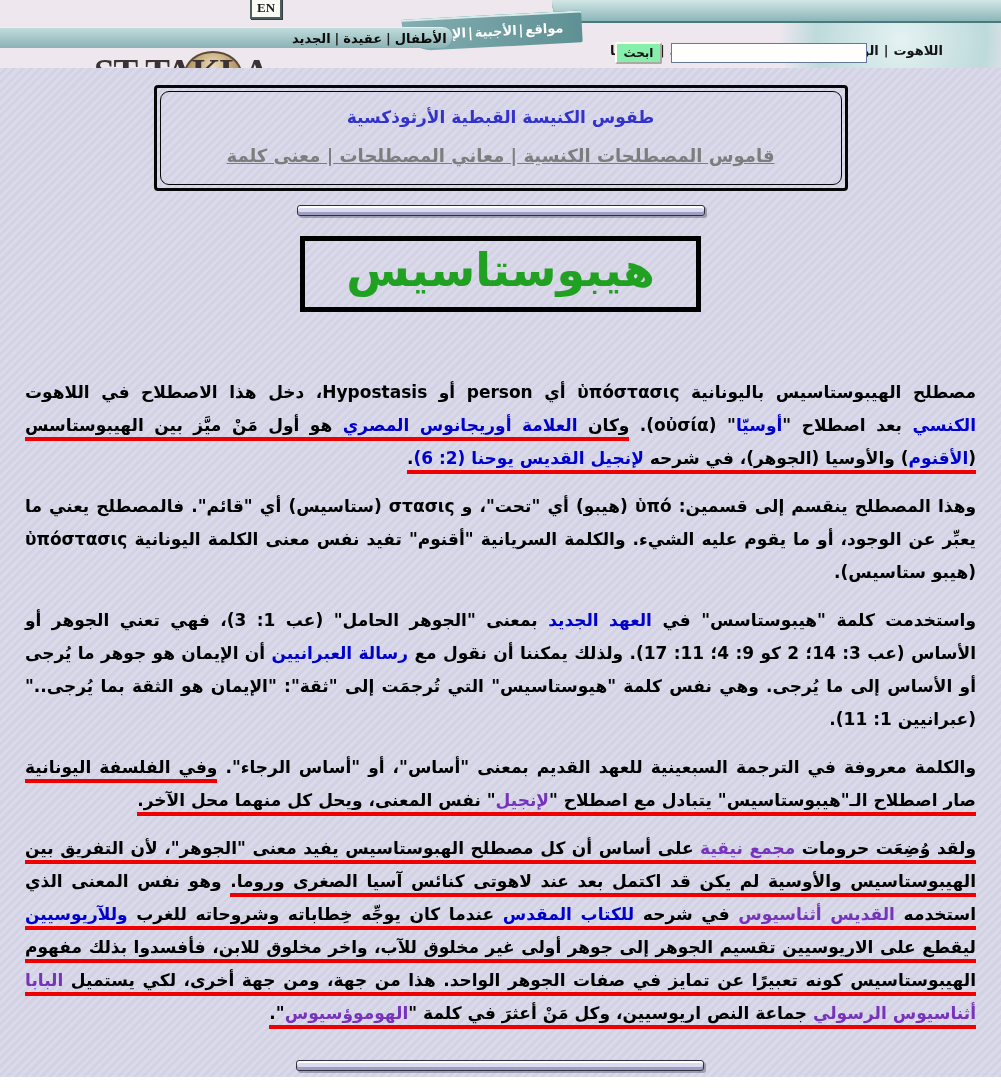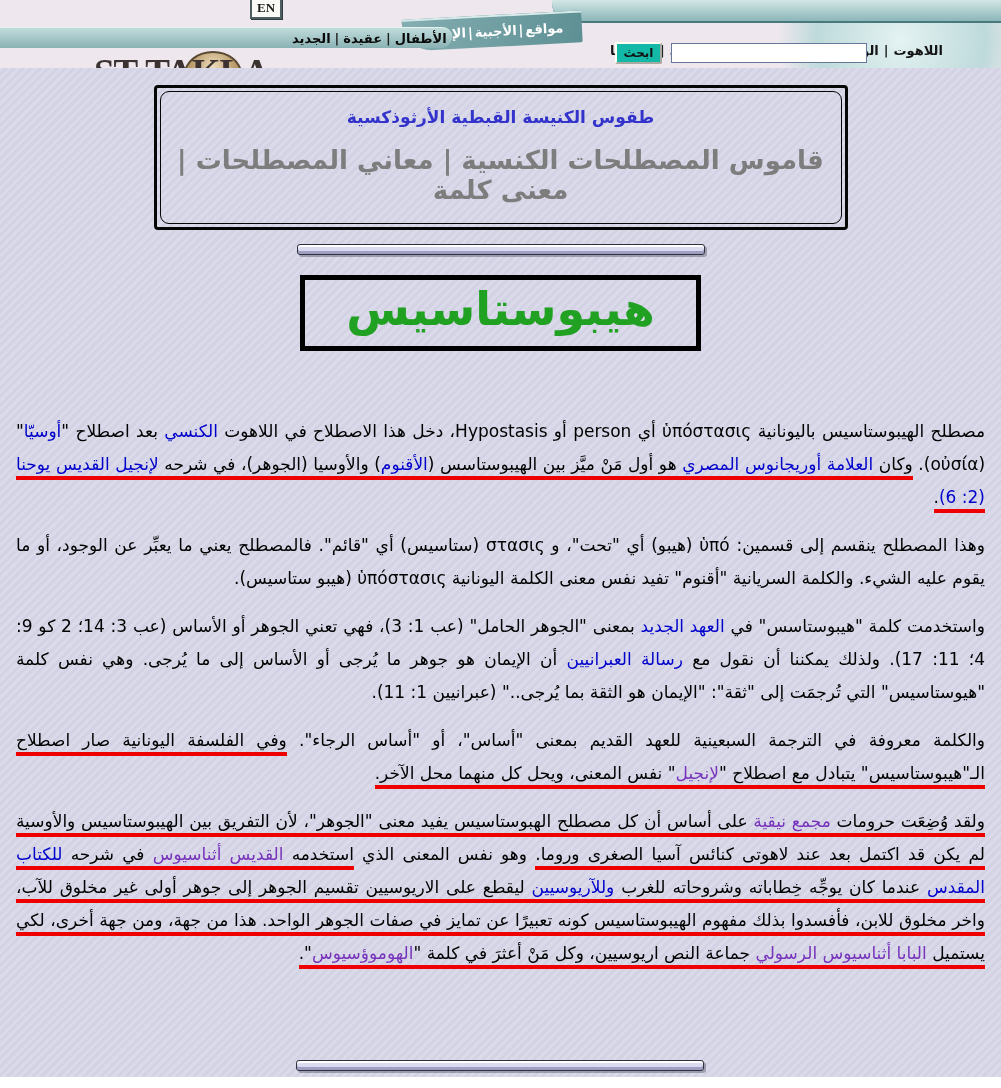--- a/index.html
+++ b/index.html
@@ -55,50 +55,50 @@
   .dome { position:absolute; left:90px; top:3px; width:58px; height:46px;
           border-radius:50% 50% 46% 46%;
           background:radial-gradient(circle at 50% 32%, #ecdcba 0%, #bb9c6c 55%, #8a6a42 100%);
           border:2px solid #5a4a33; }
   .logo-text { position:relative; z-index:1; font-family:"Liberation Serif", serif;
           font-weight:bold; font-size:37px; color:#3b3231; letter-spacing:-1px; line-height:50px; }
   .logo-org { position:absolute; z-index:1; right:14px; bottom:0;
           font-family:"Liberation Serif", serif; font-weight:bold; font-size:10px; color:#6b5b3b; }
 
   .search-row { position:absolute; left:615px; top:42px; display:flex; gap:9px; align-items:center; }
-  .search-btn { width:47px; height:22px; background:#14b8a6; border:2px outset #fffef2;
+  .search-btn { width:47px; height:22px; background:#86efac; border:2px outset #fffef2;
           font-family:"DejaVu Sans", sans-serif; font-weight:bold; font-size:12px;
           color:#111; border-radius:2px; cursor:pointer; }
   .search-input { width:196px; height:20px; border:1px solid #66779a; background:#fff; }
 
   
   .title-box { width:694px; margin:17px auto 0; border:3px solid #060606;
           border-radius:4px; padding:3px; }
   .title-box-inner { border:1px solid #060606; border-radius:9px;
           padding:15px 8px 18px; text-align:center; }
   .tb-line1 { display:block; color:#3333cc; font-weight:bold; font-size:17px;
           margin-bottom:18px; cursor:pointer; }
-  .tb-line2 { display:block; color:#7d7d7d; font-weight:bold; font-size:26px; direction:rtl; }
+  .tb-line2 { display:block; color:#7d7d7d; font-weight:bold; font-size:18px; direction:rtl;text-decoration:underline; }
 
   
   .divider { width:408px; height:11px; background:#dadaf0;
           border:1px solid #30303f; border-radius:3px;
           box-shadow: inset 0 2px 0 #ffffff, inset 0 -3px 0 #9f9fc2, 2px 2px 0 rgba(70,70,95,.4); }
   .divider.top { margin:14px auto 0; }
   .divider.bottom { position:absolute; bottom:17px; left:296px; }
 
   
   .term-wrap { text-align:center; margin-top:20px; }
   .term-box { display:inline-block; border:5px solid #000; padding:2px 41px 10px; }
   .term-text { color:#21a121; font-weight:bold; font-size:46px; direction:rtl; }
 
   
   .article { margin-top:64px; padding:0 13px; direction:rtl; }
-  .para { font-weight:normal; font-size:17px; line-height:33px; color:#000;
-          text-align:justify; margin:0 3px 15px; }
+  .para { font-weight:bold; font-size:17px; line-height:33px; color:#000;
+          text-align:justify; margin:0 12px 15px; }
   .lnk { color:#0000cc; cursor:pointer; }
   .vis { color:#7733bb; cursor:pointer; }
   .rl  { border-bottom:4px solid #ef0000; padding-bottom:2px; }
 
   .bottom-strip { position:absolute; bottom:0; left:0; width:100%; height:11px; background:#ffffff; }
 </style>
 </head>
 <body>
 
 <div class="page">

